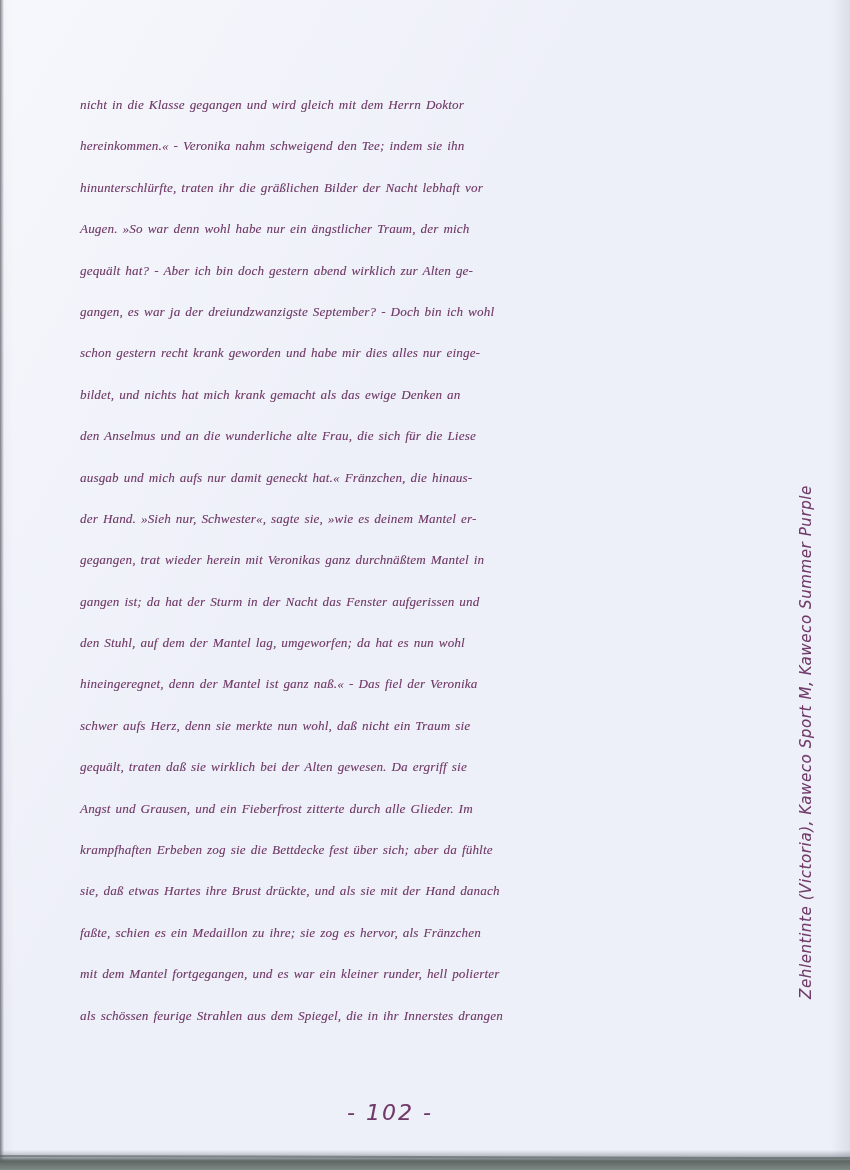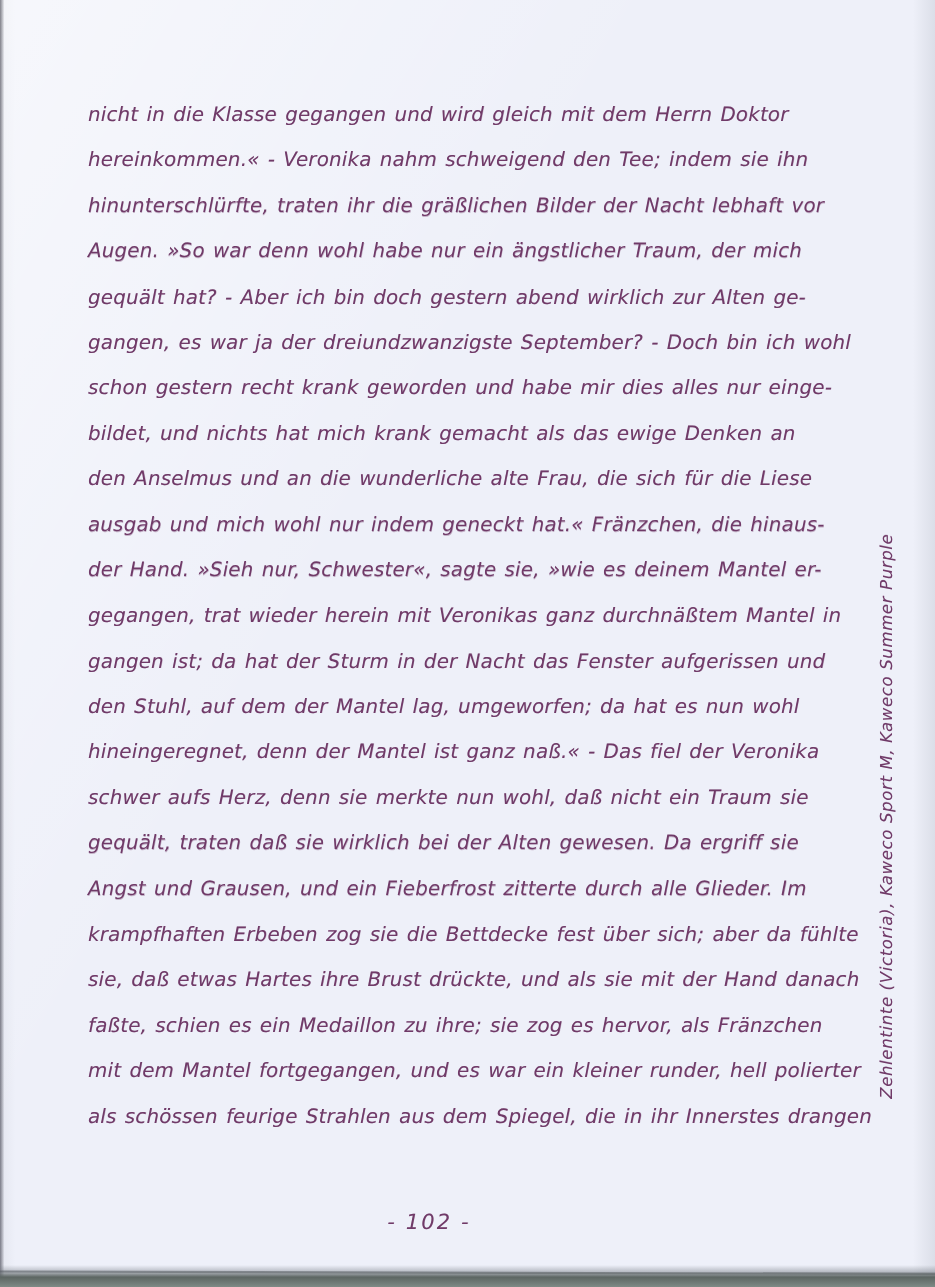--- a/index.html
+++ b/index.html
@@ -34,63 +34,64 @@
     position:absolute;left:0;top:1156px;width:850px;height:2px;
     background:rgba(55,60,62,0.55);transform:rotate(0.15deg);
   }
   .text-block{
     position:absolute;left:80px;top:84px;width:710px;
     color:var(--ink);
   }
   .hand-line{
     height:41.4px;line-height:41.4px;
     font-style:italic;
-    font-size:18px;
+    font-size:13px;
     letter-spacing:0.2px;
     word-spacing:1.5px;
     white-space:nowrap;
     text-shadow:0.3px 0.3px 0 rgba(112,58,104,0.35);
+    font-family:Liberation Serif, serif;
   }
   .margin-note{
     position:absolute;left:806px;top:742px;
     transform:translate(-50%,-50%) rotate(-90deg);
     transform-origin:center;
     white-space:nowrap;
     color:var(--ink);
     font-style:italic;
     font-size:15px;
     letter-spacing:0.6px;
     text-shadow:0.3px 0.3px 0 rgba(112,58,104,0.3);
   }
   .page-number{
     position:absolute;left:330px;top:1100px;width:120px;
     text-align:center;
     color:var(--ink);
     font-style:italic;
-    font-size:19px;
+    font-size:22px;
     letter-spacing:2px;
     text-shadow:0.3px 0.3px 0 rgba(112,58,104,0.3);
   }
 </style>
 </head>
 <body>
 
 <div class="scan">
 
   <div class="text-block">
     <div class="hand-line">nicht in die Klasse gegangen und wird gleich mit dem Herrn Doktor</div>
     <div class="hand-line">hereinkommen.« - Veronika nahm schweigend den Tee; indem sie ihn</div>
     <div class="hand-line">hinunterschlürfte, traten ihr die gräßlichen Bilder der Nacht lebhaft vor</div>
     <div class="hand-line">Augen. »So war denn wohl habe nur ein ängstlicher Traum, der mich</div>
     <div class="hand-line">gequält hat? - Aber ich bin doch gestern abend wirklich zur Alten ge-</div>
     <div class="hand-line">gangen, es war ja der dreiundzwanzigste September? - Doch bin ich wohl</div>
     <div class="hand-line">schon gestern recht krank geworden und habe mir dies alles nur einge-</div>
     <div class="hand-line">bildet, und nichts hat mich krank gemacht als das ewige Denken an</div>
     <div class="hand-line">den Anselmus und an die wunderliche alte Frau, die sich für die Liese</div>
-    <div class="hand-line">ausgab und mich wohl nur indem geneckt hat.« Fränzchen, die hinaus-</div>
+    <div class="hand-line">ausgab und mich aufs nur damit geneckt hat.« Fränzchen, die hinaus-</div>
     <div class="hand-line">der Hand. »Sieh nur, Schwester«, sagte sie, »wie es deinem Mantel er-</div>
     <div class="hand-line">gegangen, trat wieder herein mit Veronikas ganz durchnäßtem Mantel in</div>
     <div class="hand-line">gangen ist; da hat der Sturm in der Nacht das Fenster aufgerissen und</div>
     <div class="hand-line">den Stuhl, auf dem der Mantel lag, umgeworfen; da hat es nun wohl</div>
     <div class="hand-line">hineingeregnet, denn der Mantel ist ganz naß.« - Das fiel der Veronika</div>
     <div class="hand-line">schwer aufs Herz, denn sie merkte nun wohl, daß nicht ein Traum sie</div>
     <div class="hand-line">gequält, traten daß sie wirklich bei der Alten gewesen. Da ergriff sie</div>
     <div class="hand-line">Angst und Grausen, und ein Fieberfrost zitterte durch alle Glieder. Im</div>
     <div class="hand-line">krampfhaften Erbeben zog sie die Bettdecke fest über sich; aber da fühlte</div>
     <div class="hand-line">sie, daß etwas Hartes ihre Brust drückte, und als sie mit der Hand danach</div>

